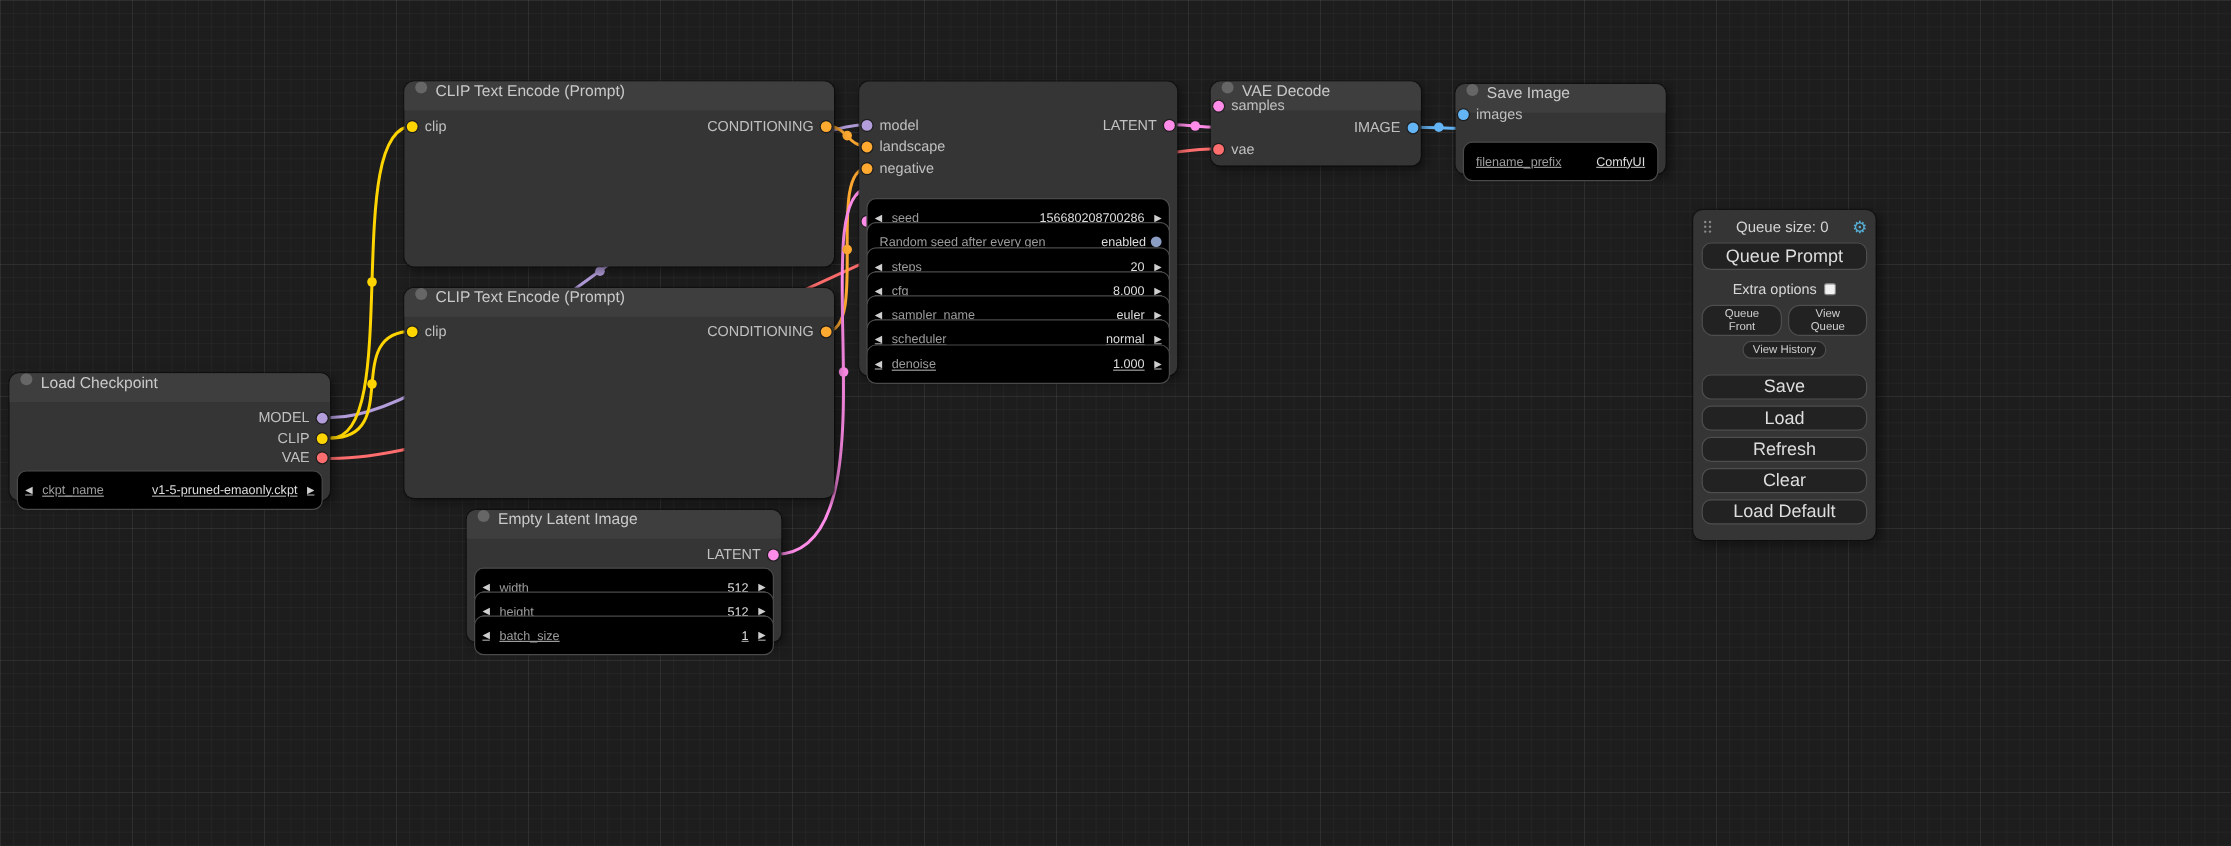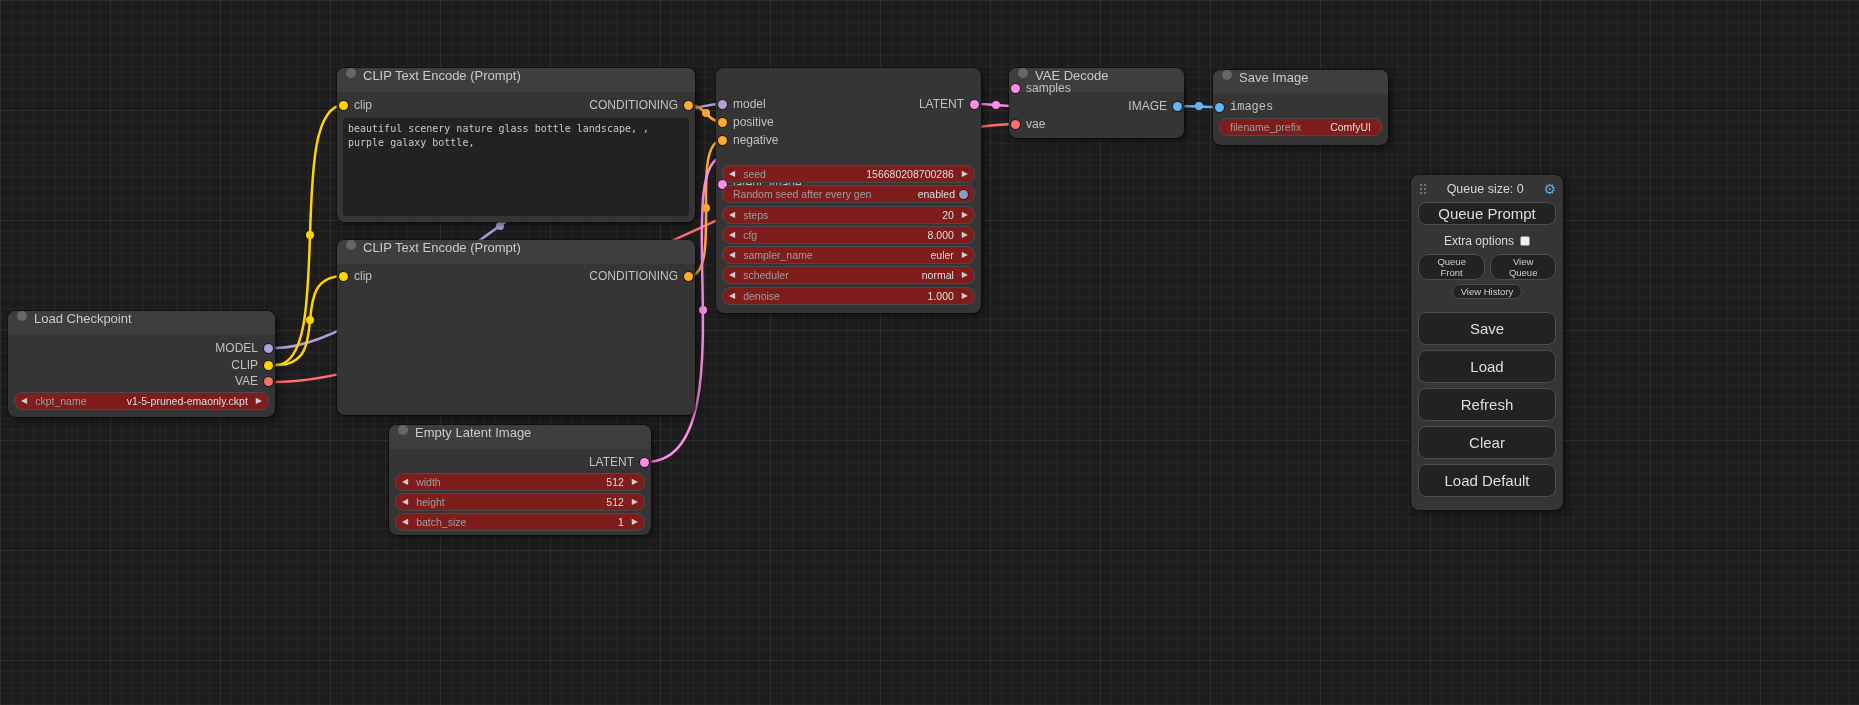--- a/index.html
+++ b/index.html
@@ -30,24 +30,24 @@
   .title-dot { width: 10px; height: 10px; border-radius: 50%; flex: 0 0 auto; }
 
   .slot { position: absolute; display: flex; align-items: center; gap: 6px; height: 14px;
           font-size: 12px; color: #c0c0c0; white-space: nowrap; }
   .slot.in  { left: 2px; }
   .slot.out { right: 2px; flex-direction: row-reverse; }
   .slot-dot { width: 9px; height: 9px; border-radius: 50%; flex: 0 0 auto;
               box-shadow: 0 0 0 1px rgba(0,0,0,.45); }
 
   .widget {
-    position: absolute; left: 6px; right: 6px; height: 18px;
-    background: #7f1d1d; border: 1px solid #4a4a4a; border-radius: 8px;
+    position: absolute; left: 6px; right: 6px; height: 33px;
+    background: #000000; border: 1px solid #4a4a4a; border-radius: 8px;
     display: flex; align-items: center; padding: 0 6px;
-    font-size: 10.5px; color: #9d9d9d; white-space: nowrap; overflow: hidden;
+    font-size: 10.5px; color: #9d9d9d; white-space: nowrap; overflow: hidden; text-decoration: underline;
   }
   .widget .arrow  { font-size: 8px; color: #cfcfcf; line-height: 1; }
   .widget .wname  { margin-left: 8px; }
   .widget .wvalue { margin-left: auto; margin-right: 8px; color: #dedede; }
   .widget.no-arrows .wname { margin-left: 4px; }
   .widget.no-arrows .wvalue { margin-right: 4px; }
   .toggle-knob { width: 9px; height: 9px; border-radius: 50%; flex: 0 0 auto;
                  box-shadow: 0 0 0 1px rgba(0,0,0,.4); }
 
   .prompt-text {
@@ -69,21 +69,21 @@
                  gap: 1px; margin-left: 2px; }
   .drag-handle i { width: 2px; height: 2px; border-radius: 50%; background: #8a8a8a; }
   .queue-size { flex: 1; text-align: center; font-size: 12.5px; color: #d4d4d4; }
   .gear { font-size: 14px; line-height: 1; cursor: pointer; }
 
   button { font-family: "Liberation Sans", sans-serif; cursor: pointer; }
   .btn {
     background: #222; border: 1px solid #4e4e4e; border-radius: 8px; color: #dedede;
   }
   .btn.big { width: 100%; height: 23px; font-size: 15px; margin-bottom: 9px; }
-  .btn.mid { width: 100%; height: 33px; font-size: 15px; margin-bottom: 5px; }
+  .btn.mid { width: 100%; height: 21px; font-size: 15px; margin-bottom: 5px; }
   .btn.small { font-size: 9.5px; padding: 1px 8px; border-radius: 10px; color: #cfcfcf; }
   .extra-row { display: flex; align-items: center; justify-content: center; gap: 6px;
                font-size: 12px; color: #d8d8d8; margin-bottom: 6px; }
   .checkbox { width: 10px; height: 10px; background: #f2f2f2; border-radius: 2px;
               border: 1px solid #888; }
   .small-row { display: flex; justify-content: center; gap: 5px; margin-bottom: 4px; }
   .small-row.last { margin-bottom: 13px; }
 </style>
 </head>
 <body>
@@ -143,21 +143,20 @@
       <span>CLIP Text Encode (Prompt)</span>
     </div>
     <div class="slot in" style="top:30px;">
       <span class="slot-dot" style="background: rgb(255, 213, 0);"></span>
       <span>clip</span>
     </div>
     <div class="slot out" style="top:30px;">
       <span class="slot-dot" style="background: rgb(255, 169, 49);"></span>
       <span>CONDITIONING</span>
     </div>
-    <div class="prompt-text" style="top:50px; height:98px;">beautiful scenery nature glass bottle landscape, , purple galaxy bottle,</div>
   </div>
 
   <div class="node" style="left:337px; top:240px; width:358px; height:175px;">
     <div class="node-title">
       <span class="title-dot" style="background: rgb(102, 102, 102);"></span>
       <span>CLIP Text Encode (Prompt)</span>
     </div>
     <div class="slot in" style="top:29px;">
       <span class="slot-dot" style="background: rgb(255, 213, 0);"></span>
       <span>clip</span>
@@ -197,21 +196,21 @@
     </div>
   </div>
 
   <div class="node" style="left:716px; top:68px; width:265px; height:245px;">
     <div class="slot in" style="top:29px;">
       <span class="slot-dot" style="background: rgb(179, 157, 219);"></span>
       <span>model</span>
     </div>
     <div class="slot in" style="top:47px;">
       <span class="slot-dot" style="background: rgb(255, 169, 49);"></span>
-      <span>positive</span>
+      <span>landscape</span>
     </div>
     <div class="slot in" style="top:65px;">
       <span class="slot-dot" style="background: rgb(255, 169, 49);"></span>
       <span>negative</span>
     </div>
     <div class="slot in" style="top:82px;margin-top:27px;">
       <span class="slot-dot" style="background: rgb(255, 140, 232);"></span>
       <span>latent_image</span>
     </div>
     <div class="slot out" style="top:29px;">
@@ -279,21 +278,21 @@
       <span class="slot-dot" style="background: rgb(100, 181, 246);"></span>
       <span>IMAGE</span>
     </div>
   </div>
 
   <div class="node" style="left:1213px; top:70px; width:175px; height:75px;">
     <div class="node-title">
       <span class="title-dot" style="background: rgb(102, 102, 102);"></span>
       <span>Save Image</span>
     </div>
-    <div class="slot in" style="top:30px;font-family:Liberation Mono, monospace;">
+    <div class="slot in" style="top:18px;">
       <span class="slot-dot" style="background: rgb(100, 181, 246);"></span>
       <span>images</span>
     </div>
     <div class="widget no-arrows" style="top:48px;">
       <span class="wname">filename_prefix</span>
       <span class="wvalue">ComfyUI</span>
     </div>
   </div>
 
   <div class="menu">

